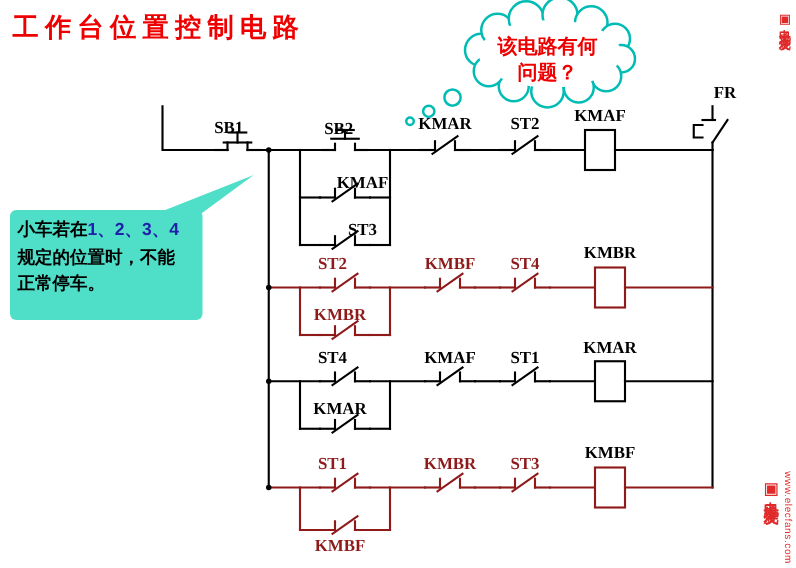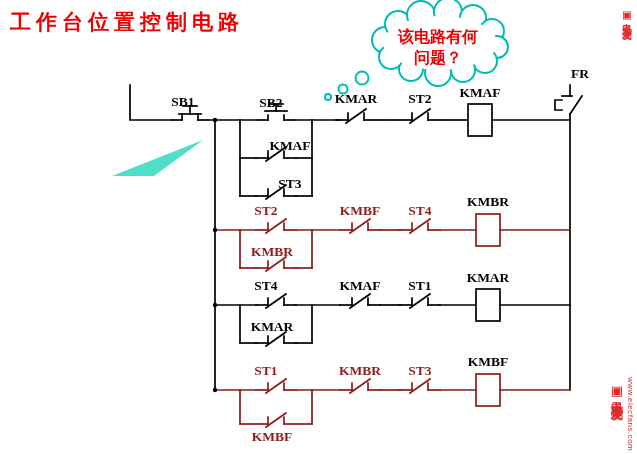--- a/index.html
+++ b/index.html
@@ -194,20 +194,25 @@
     <text class="lbl" x="488" y="282">KMAR</text>
     <text class="lbl" x="272" y="331">KMAR</text>
 
     <text class="lbl red" x="266" y="375">ST1</text>
     <text class="lbl red" x="360" y="375">KMBR</text>
     <text class="lbl red" x="420" y="375">ST3</text>
     <text class="lbl" x="488" y="366">KMBF</text>
     <text class="lbl red" x="272" y="441">KMBF</text>
   </svg>
 
+  <div class="speech">
+    <span>小车若在</span><span class="num">1、2、3、4</span><br>
+    <span>规定的位置时，不能</span><br>
+    <span>正常停车。</span>
+  </div>
 
   <div class="wm-top">
     <span>▣</span><span>电子发烧友</span>
   </div>
   <div class="wm-bottom">
     <div class="wm-brand-col">
       <span>▣</span><span>电子发烧友</span>
     </div>
     <span class="wm-url">www.elecfans.com</span>
   </div>

